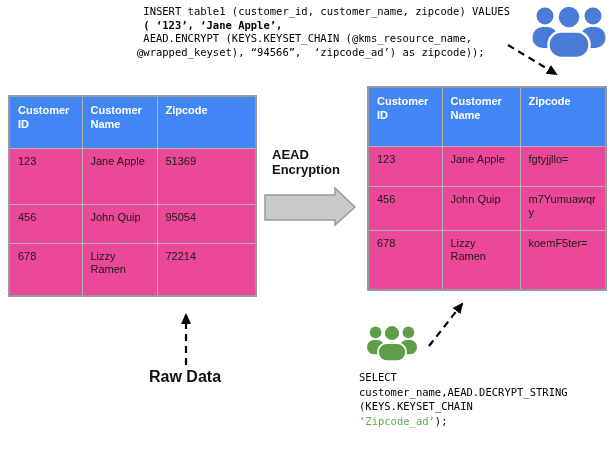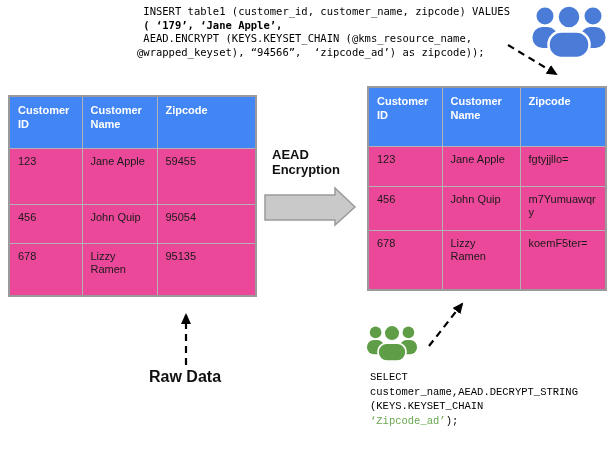--- a/index.html
+++ b/index.html
@@ -5,21 +5,21 @@
   html,body{margin:0;padding:0;background:#fff;}
   .canvas{position:relative;width:609px;height:469px;background:#fff;overflow:hidden;
           font-family:"Liberation Sans",sans-serif;}
 
   
   .code{position:absolute;margin:0;font-family:"DejaVu Sans Mono",monospace;
         font-size:10.5px;line-height:13.5px;color:#000;white-space:pre;}
   .code .bold{font-weight:bold;}
   .code .sql-green{color:var(--sql-green);}
   #insert-sql{left:137px;top:5px;}
-  #select-sql{left:370px;top:370px;line-height:14.6px;font-family:Liberation Mono, monospace;}
+  #select-sql{left:359px;top:370px;line-height:14.6px;}
 
   
   table.dtable{position:absolute;border-collapse:collapse;table-layout:fixed;
                border:2px solid #9a9a9a;}
   table.dtable th,table.dtable td{border:1px solid #b3b3b3;vertical-align:top;
                text-align:left;padding:6px 8px;overflow:hidden;}
   table.dtable th{background:var(--table-header-bg);color:#fff;
                font-size:11px;font-weight:bold;line-height:14px;}
   table.dtable td{font-size:11px;color:#1a1a1a;line-height:13px;background:#ec4899;}
   td.enc{overflow-wrap:anywhere;}
@@ -40,21 +40,21 @@
   #users-top{left:531px;top:2px;}
   #users-bottom{left:366px;top:321px;}
   .dash{stroke:#000;stroke-width:2.2;stroke-dasharray:7 5;fill:none;}
   .blockarrow{fill:var(--arrow-gray-fill);stroke:var(--arrow-gray-stroke);stroke-width:1.5;}
 </style>
 </head>
 <body>
 
 <div class="canvas">
 
-  <pre class="code" id="insert-sql"><div> INSERT table1 (customer_id, customer_name, zipcode) VALUES</div><div class="bold"> ( ‘179’, ‘Jane Apple’,</div><div> AEAD.ENCRYPT (KEYS.KEYSET_CHAIN (@kms_resource_name,</div><div>@wrapped_keyset), “94566”,  ‘zipcode_ad’) as zipcode));</div></pre>
+  <pre class="code" id="insert-sql"><div> INSERT table1 (customer_id, customer_name, zipcode) VALUES</div><div class="bold"> ( ‘123’, ‘Jane Apple’,</div><div> AEAD.ENCRYPT (KEYS.KEYSET_CHAIN (@kms_resource_name,</div><div>@wrapped_keyset), “94566”,  ‘zipcode_ad’) as zipcode));</div></pre>
 
   <svg class="users users-blue" id="users-top" width="76" height="56" viewBox="0 0 76 56">
     <g fill="currentColor">
       <circle cx="14" cy="14" r="8.5"></circle>
       <circle cx="62" cy="14" r="8.5"></circle>
       <rect x="1.5" y="25" width="25" height="21" rx="10"></rect>
       <rect x="49.5" y="25" width="25" height="21" rx="10"></rect>
       <circle cx="38" cy="15" r="11.5" stroke="#ffffff" stroke-width="2.5"></circle>
       <rect x="17.5" y="29.5" width="41" height="26.5" rx="13" stroke="#ffffff" stroke-width="2.5"></rect>
     </g>
@@ -81,31 +81,31 @@
       <tr style="height:52px">
         <th>Customer ID</th>
         <th>Customer Name</th>
         <th>Zipcode</th>
       </tr>
     </thead>
     <tbody>
       <tr style="height:56px">
         <td>123</td>
         <td>Jane Apple</td>
-        <td>59455</td>
+        <td>51369</td>
       </tr>
       <tr style="height:39px">
         <td>456</td>
         <td>John Quip</td>
         <td>95054</td>
       </tr>
       <tr style="height:53px">
         <td>678</td>
         <td>Lizzy Ramen</td>
-        <td>95135</td>
+        <td>72214</td>
       </tr>
     </tbody>
   </table>
 
   <table class="dtable" id="enc-table">
     <colgroup>
         <col style="width:74px">
         <col style="width:78px">
         <col style="width:86px">
       </colgroup>

